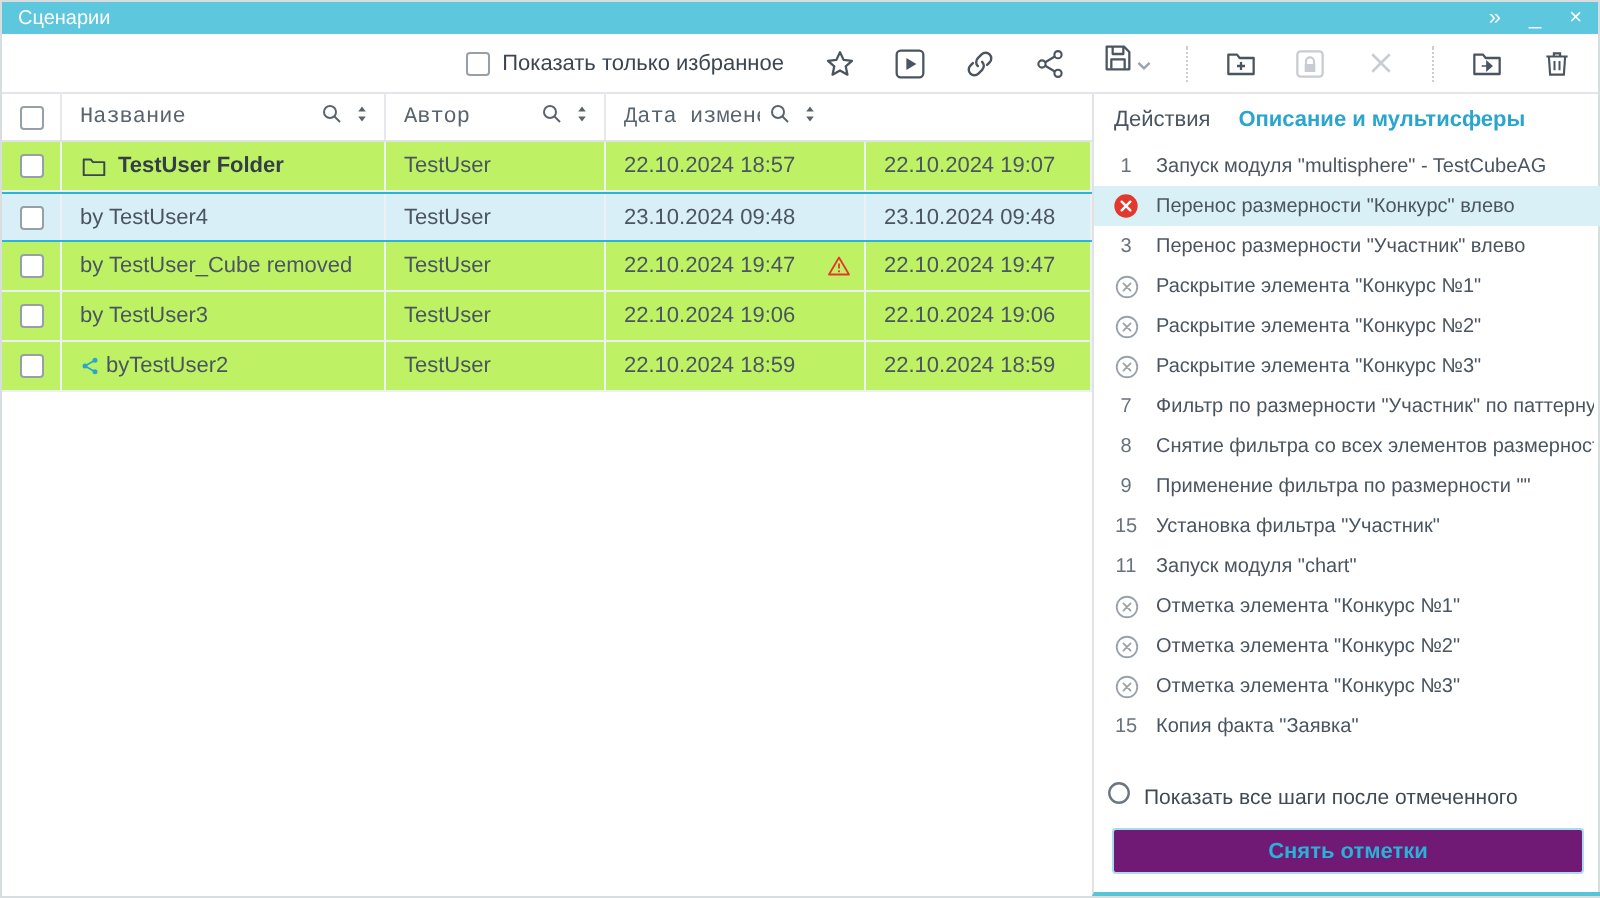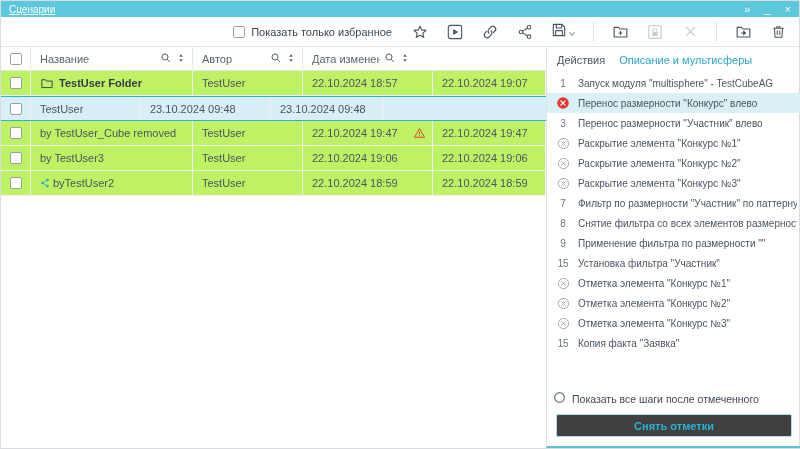--- a/index.html
+++ b/index.html
@@ -2,71 +2,71 @@
 <html><head>
 <meta charset="utf-8">
 <style>
   * { margin:0; padding:0; box-sizing:border-box; }
   html,body { width:800px; height:449px; overflow:hidden; }
   body { font-family:"Liberation Sans","DejaVu Sans",sans-serif; background:#fff; color:#4a5560; }
   .window { width:800px; height:449px; border:1px solid #d8dde0; display:flex; flex-direction:column; background:#fff; }
 
   
   .titlebar { height:16px; background:#5cc7dd; display:flex; align-items:center; padding:0 8px; flex:0 0 auto; }
-  .titlebar .title { color:#ffffff; font-size:10px;text-decoration:underline; }
+  .titlebar .title { color:#ffffff; font-size:10px; }
   .titlebar .spacer { flex:1; }
   .wctrl { color:#ffffff; font-size:11px; line-height:14px; margin-left:14px; cursor:default; }
 
   
   .toolbar { height:30px; display:flex; align-items:center; justify-content:flex-end; gap:17px; padding:0 12px 0 0; border-bottom:1px solid #e3e7ea; flex:0 0 auto; }
   .fav { display:flex; align-items:center; gap:6px; margin-right:2px; }
   .cb { display:inline-block; width:12px; height:12px; border:1px solid #97a0a8; border-radius:2px; background:#fff; }
   .fav-label { font-size:11px; color:#3c4650; }
   .tbtn { width:18px; height:18px; display:flex; align-items:center; justify-content:center; color:#4a5560; }
   .tbtn.disabled { color:#c7cdd3; }
   .tbtn svg { display:block; }
   .savegrp { display:flex; align-items:flex-end; gap:1px; color:#4a5560; }
   .vdiv { height:18px; border-left:1px dotted #c9ced3; }
 
   
   .main { flex:1; display:flex; min-height:0; }
   .table-area { width:545px; flex:0 0 auto; }
 
   .thead { display:flex; height:24px; border-bottom:1px solid #dfe3e6; }
-  .th { display:flex; align-items:center; gap:4px; padding:0 6px 0 9px; border-right:1px solid #e6eaec; font-size:11px; color:#5a646e; }
+  .th { display:flex; align-items:center; gap:4px; padding:0 6px 0 9px; border-right:1px solid #e6eaec; font-size:11px; color:#5a646e;font-family:Liberation Mono, monospace; }
   .th .lbl { flex:1; white-space:nowrap; overflow:hidden; }
   .c0{width:30px; justify-content:center; padding:0;} .c1{width:162px;} .c2{width:110px;} .c3{width:130px;} .c4{width:113px; border-right:none;}
 
   .tr { display:flex; height:25px; border-bottom:1px solid #edf0f2; background:#bef264; }
   .tr.selected { background:#d9eff7; border-top:1px solid #2cb4d8; border-bottom:1px solid #2cb4d8; height:25px; }
   .td { display:flex; align-items:center; gap:5px; padding:0 6px 0 9px; border-right:1px solid #eef1f3; font-size:11px; color:#4a5560; white-space:nowrap; overflow:hidden; }
   .td.c0 { justify-content:center; padding:0; }
   .td.c1.bold .txt { font-weight:bold; color:#343e48; }
   .td .ric { display:flex; color:#3c4650; }
   .td .ric.sm { color:#2aa5cd; margin-right:-2px; }
   .td .warn { margin-left:auto; display:flex; }
 
   
   .panel { width:255px; flex:0 0 auto; border-left:1px solid #dfe3e6; border-bottom:2px solid #57c4d8; display:flex; flex-direction:column; min-height:0; }
   .tabs { height:26px; display:flex; align-items:center; gap:14px; padding:0 10px; flex:0 0 auto; }
   .tab { font-size:11px; }
   .tab.active { color:#4a5560; }
-  .tab.link { color:#2aa5cd; cursor:pointer; }
+  .tab.link { color:#2aa5cd; cursor:pointer;font-weight:bold; }
   .steps { flex:1; min-height:0; overflow:hidden; }
   .step { display:flex; align-items:center; height:20px; padding:0 4px 0 6px; }
   .step.hl { background:#d9f0f7; }
   .step .icol { width:20px; flex:0 0 auto; display:flex; justify-content:center; align-items:center; font-size:10px; color:#6a737c; }
   .step .slabel { font-size:10px; color:#4a5560; white-space:nowrap; overflow:hidden; margin-left:5px; }
   .opts { flex:0 0 auto; }
   .opt { display:flex; align-items:center; height:21px; padding:0 6px; gap:6px; }
   .opt.hl { background:#d9f0f7; }
   .opt .olabel { font-size:10.5px; color:#3f4a54; white-space:nowrap; overflow:hidden; }
   .btnrow { flex:0 0 auto; display:flex; gap:8px; padding:5px 9px 9px 9px; }
   .btn { flex:1; height:23px; border-radius:2px; font-family:inherit; font-size:11px; font-weight:bold; display:flex; align-items:center; justify-content:center; cursor:pointer; }
-  .btn.ghost { background:#404040; border:1px solid #aadcee; color:#29b1d7; }
+  .btn.ghost { background:#701a75; border:1px solid #aadcee; color:#29b1d7; }
   .btn.solid { background:#29b1d7; border:1px solid #29b1d7; color:#ffffff; }
 </style>
 </head>
 <body>
 
 <div class="window">
 
   <div class="titlebar">
     <span class="title">Сценарии</span>
     <span class="spacer"></span>
@@ -224,20 +224,23 @@
       <div class="td c2">TestUser</div>
       <div class="td c3">
               <span>22.10.2024 18:57</span>
             </div>
       <div class="td c4">22.10.2024 19:07</div>
     </div>
           <div class="tr selected">
       <div class="td c0">
               <span class="cb"></span>
             </div>
+      <div class="td c1">
+              <span class="txt">by TestUser4</span>
+            </div>
       <div class="td c2">TestUser</div>
       <div class="td c3">
               <span>23.10.2024 09:48</span>
             </div>
       <div class="td c4">23.10.2024 09:48</div>
     </div>
           <div class="tr">
       <div class="td c0">
               <span class="cb"></span>
             </div>
@@ -354,20 +357,24 @@
     </div>
           <div class="step">
       <span class="icol">9</span>
             <span class="slabel">Применение фильтра по размерности ""</span>
     </div>
           <div class="step">
       <span class="icol">15</span>
             <span class="slabel">Установка фильтра "Участник"</span>
     </div>
           <div class="step">
+      <span class="icol">11</span>
+            <span class="slabel">Запуск модуля "chart"</span>
+    </div>
+          <div class="step">
       <span class="icol">
               <svg width="13" height="13" viewBox="0 0 24 24">
                 <circle cx="12" cy="12" r="9.5" fill="none" stroke="#9aa3ab" stroke-width="1.7"></circle>
                 <path d="M8.7 8.7l6.6 6.6M15.3 8.7l-6.6 6.6" stroke="#9aa3ab" stroke-width="1.7" stroke-linecap="round"></path>
               </svg>
             </span>
             <span class="slabel">Отметка элемента "Конкурс №1"</span>
     </div>
           <div class="step">
       <span class="icol">

